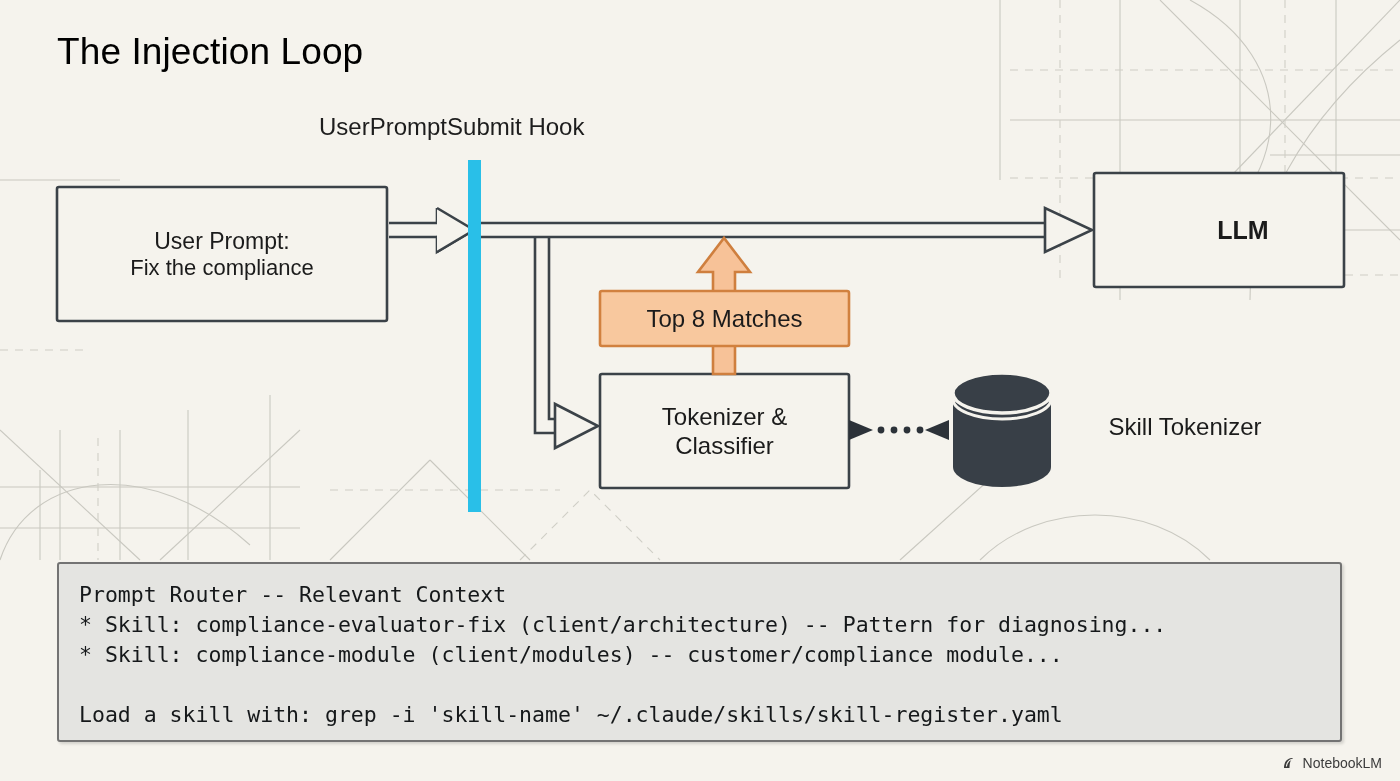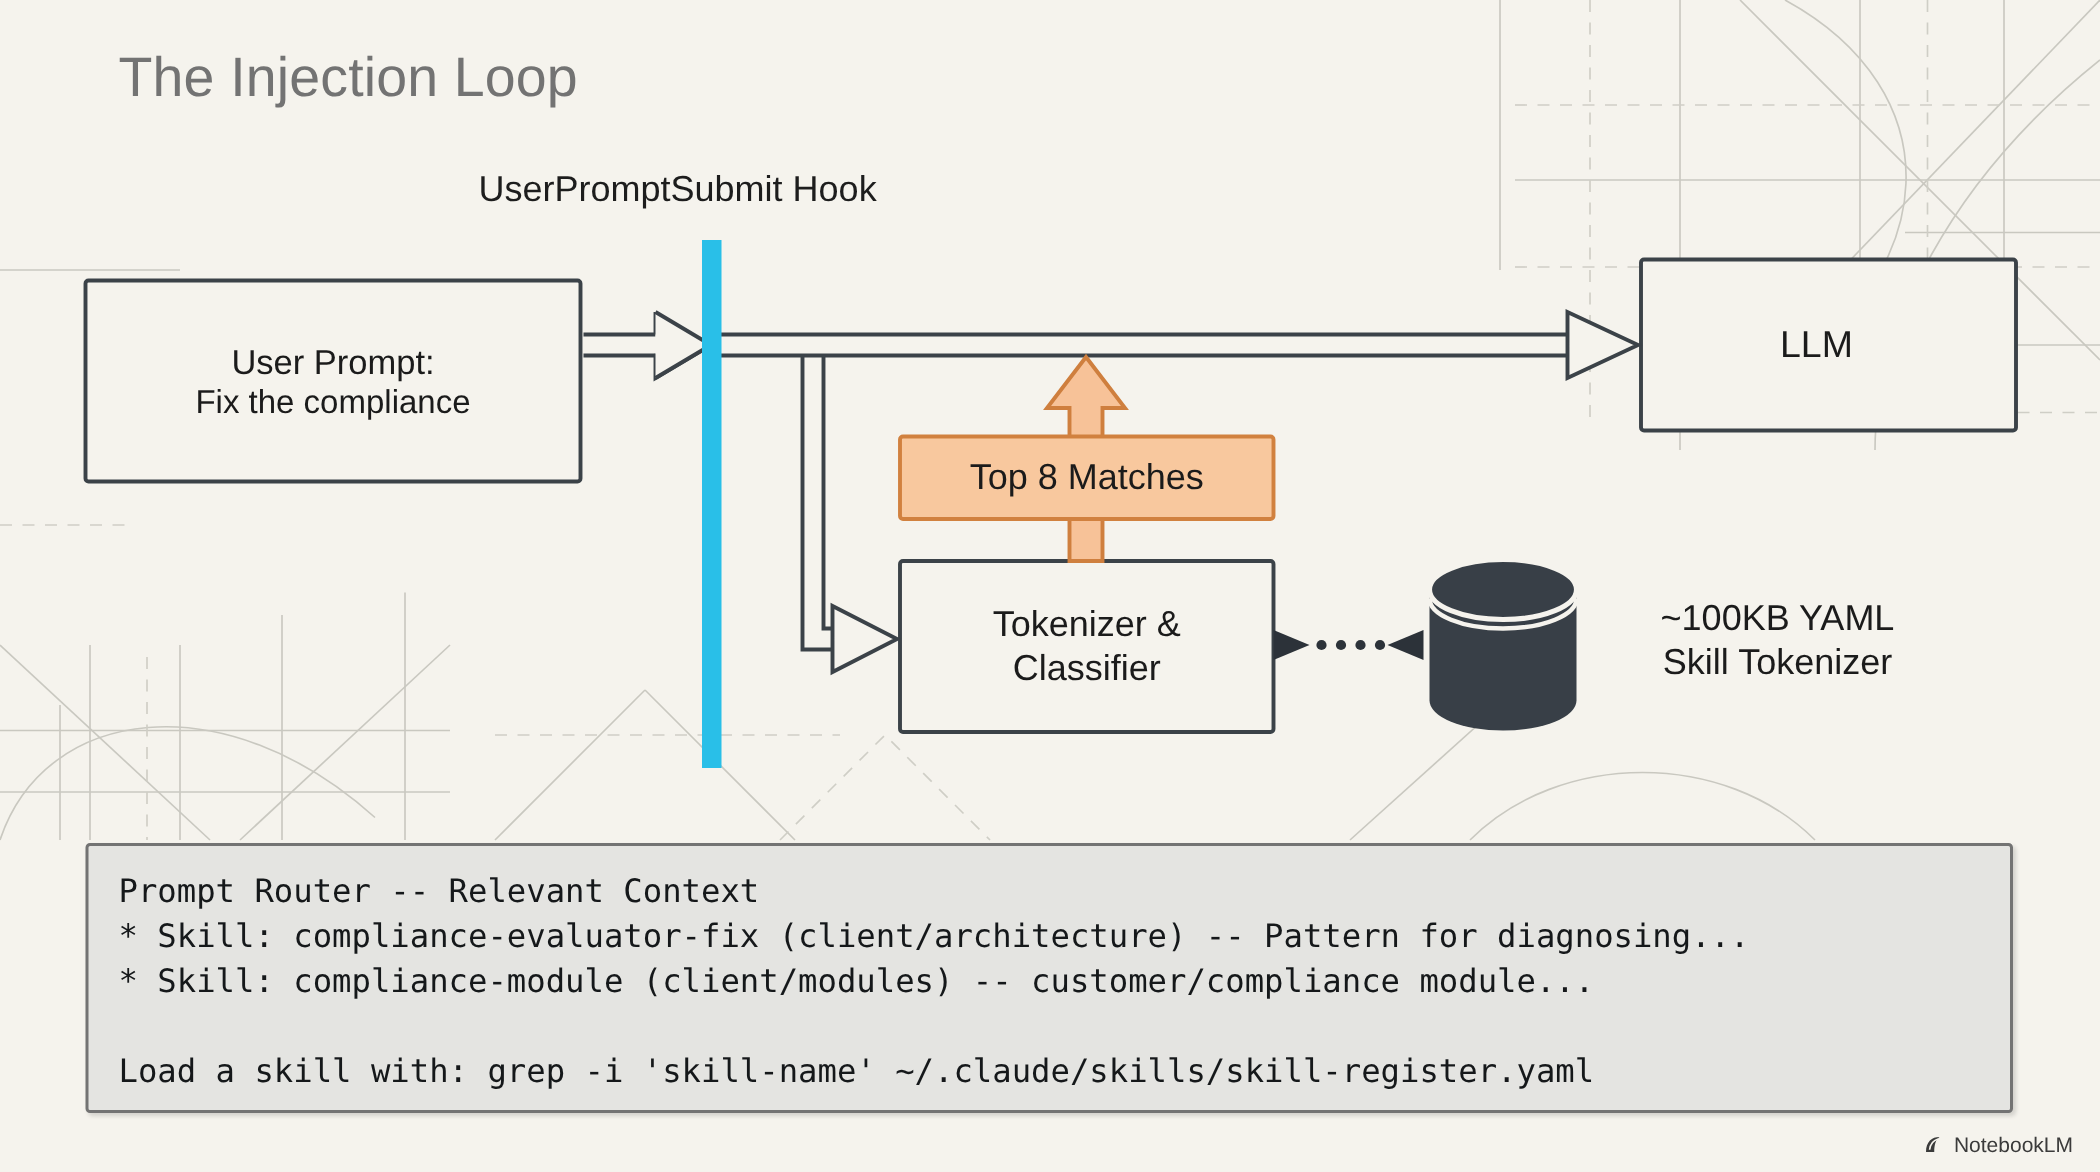--- a/index.html
+++ b/index.html
@@ -32,22 +32,21 @@
   }
   .txt {
     position: absolute;
     white-space: pre;
   }
   #title {
     left: 57px;
     top: 31px;
     font-size: 37px;
     letter-spacing: 0.1px;
-    color: #737373;
-    margin-left: 22px;
+    color: #000000;
   }
   #hook-label {
     left: 319px;
     top: 113px;
     font-size: 24px;
     color: #1d1d1d;
   }
   .box-label {
     position: absolute;
     display: flex;
@@ -59,25 +58,26 @@
   }
   #user-prompt-label {
     left: 57px;
     top: 187px;
     width: 330px;
     height: 134px;
     font-size: 22px;
   }
   #user-prompt-label .l1 { font-size: 23px; }
   #llm-label {
-    left: 1086px;
+    left: 1118px;
     top: 173px;
     width: 250px;
     height: 114px;
     font-size: 25px;
+    font-weight: bold;
   }
   #matches-label {
     left: 600px;
     top: 291px;
     width: 249px;
     height: 55px;
     font-size: 24px;
   }
   #classifier-label {
     left: 600px;
@@ -235,21 +235,20 @@
   <div class="box-label" id="matches-label">
     <span>Top 8 Matches</span>
   </div>
 
   <div class="box-label" id="classifier-label">
     <span>Tokenizer &amp;</span>
     <span>Classifier</span>
   </div>
 
   <div class="box-label" id="register-label">
-    <span>~100KB YAML</span>
     <span>Skill Tokenizer</span>
   </div>
 
   <div id="code-panel">
     <pre id="code-text">Prompt Router -- Relevant Context
 * Skill: compliance-evaluator-fix (client/architecture) -- Pattern for diagnosing...
 * Skill: compliance-module (client/modules) -- customer/compliance module...
 
 Load a skill with: grep -i 'skill-name' ~/.claude/skills/skill-register.yaml</pre>
   </div>

